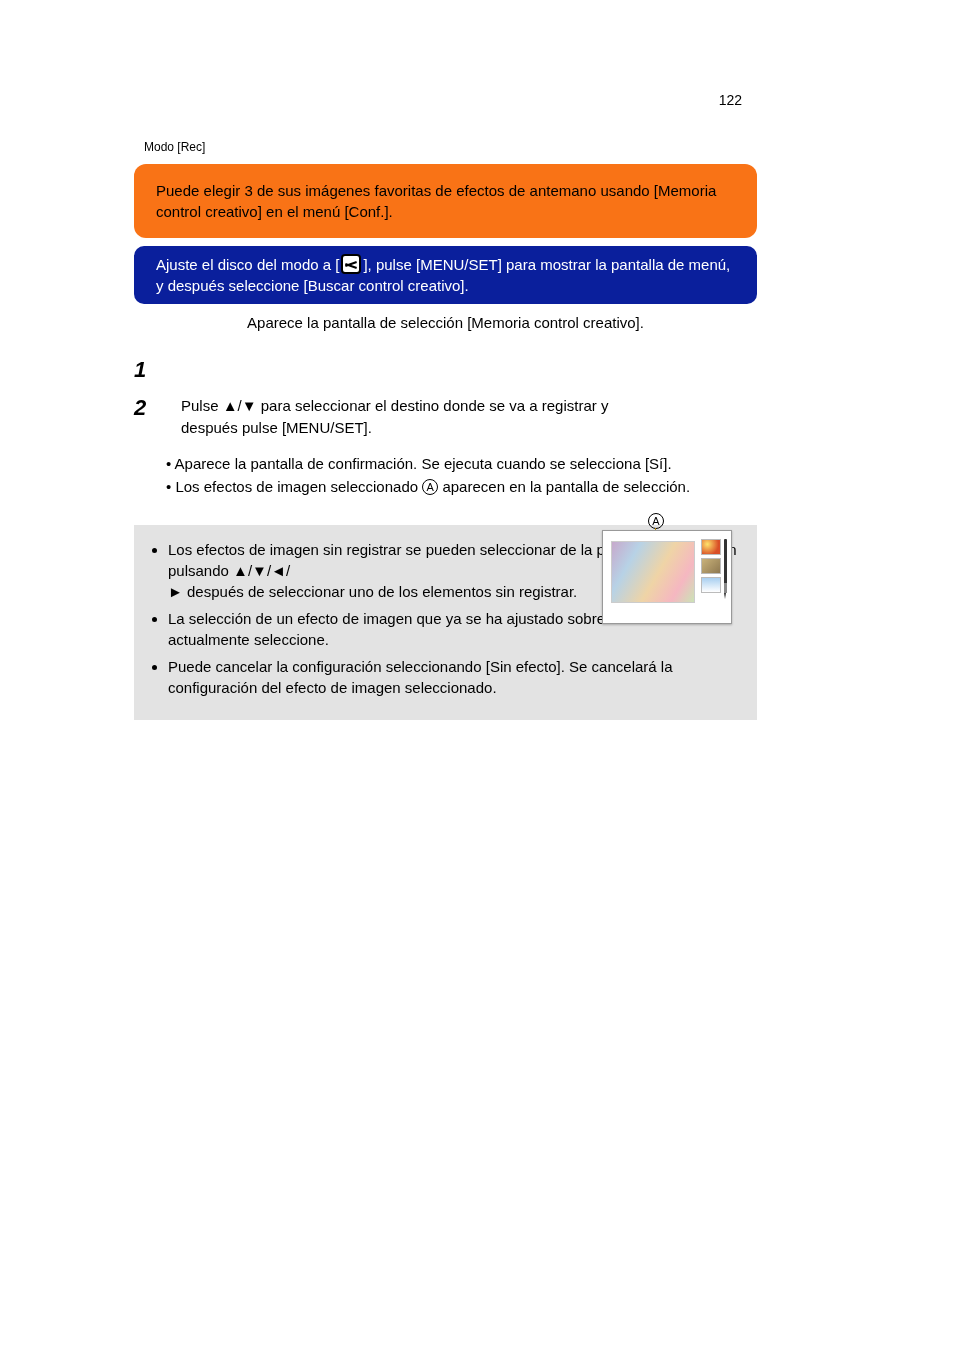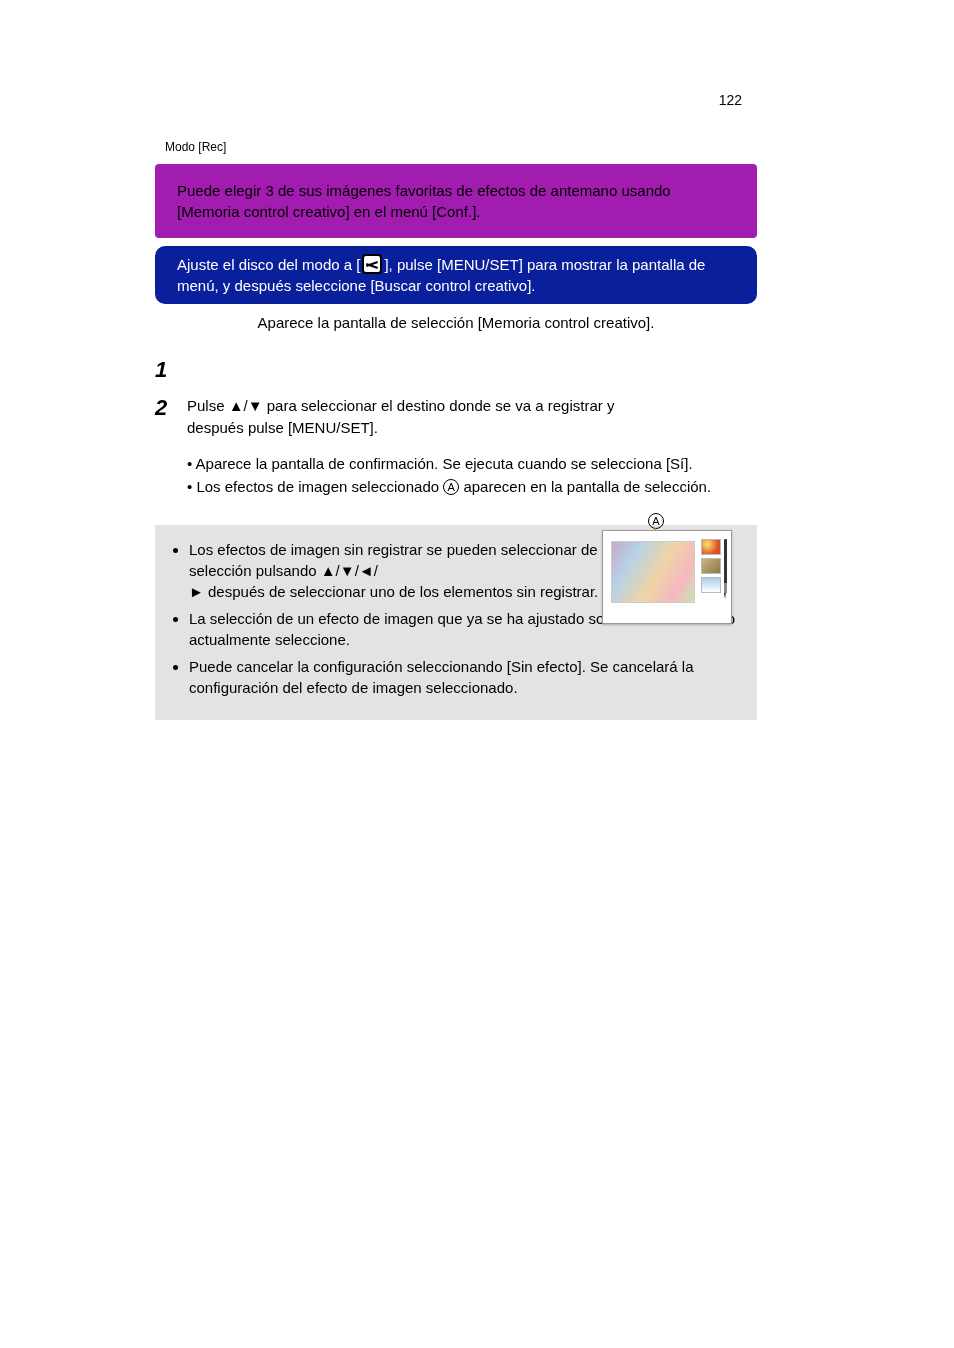--- a/index.html
+++ b/index.html
@@ -1,24 +1,24 @@
 <!DOCTYPE html>
 <html><head>
 <meta charset="utf-8">
 <style>
   * { box-sizing: border-box; margin: 0; padding: 0; }
   html, body { width: 954px; height: 1348px; background: #fff; font-family: Arial, Helvetica, sans-serif; color: #000; }
-  .page { width: 852px; height: 1348px; position: relative; padding: 90px 95px 0 95px; }
+  .page { width: 852px; height: 1348px; position: relative; padding: 90px 95px 0 74px; }
   .page-number { position: absolute; top: 92px; right: 110px; font-size: 14px; }
 
   .section-title { font-size: 12px; margin: 50px 0 10px 70px; }
 
   .box-light {
-    background: #a21caf;
-    border-radius: 4px;
+    background: #f97316;
+    border-radius: 12px;
     padding: 16px 22px;
     margin: 8px 0 8px 60px;
     font-size: 15px;
     line-height: 1.4;
   }
   .box-dark {
     background: #0a1f9c;
     color: #fff;
     border-radius: 10px;
     padding: 8px 22px;
@@ -106,21 +106,21 @@
 </div>
 
 <div class="after-box-line">Aparece la pantalla de selección [Memoria control creativo].</div>
 
 <div class="steps">
   <div class="step">
     <div class="step-num">1</div>
   </div>
   <div class="step">
     <div class="step-num">2</div>
-    <div class="step-body bold" style="max-width:460px;">
+    <div class="step-body bold" style="max-width:460px;margin-left:15px;">
       <span>Pulse </span><span class="arrows">▲/▼</span><span> para seleccionar el destino donde se va a registrar y después pulse [MENU/SET].</span>
     </div>
   </div>
 </div>
 
 <div class="sub">• <span>Aparece la pantalla de confirmación. Se ejecuta cuando se selecciona [Sí].</span></div>
 <div class="sub">• <span>Los efectos de imagen seleccionado </span><span class="circled">A</span> <span> aparecen en la pantalla de selección.</span></div>
 
 <div class="figure-container">
   <div class="figure-label"><span class="circled">A</span></div>

